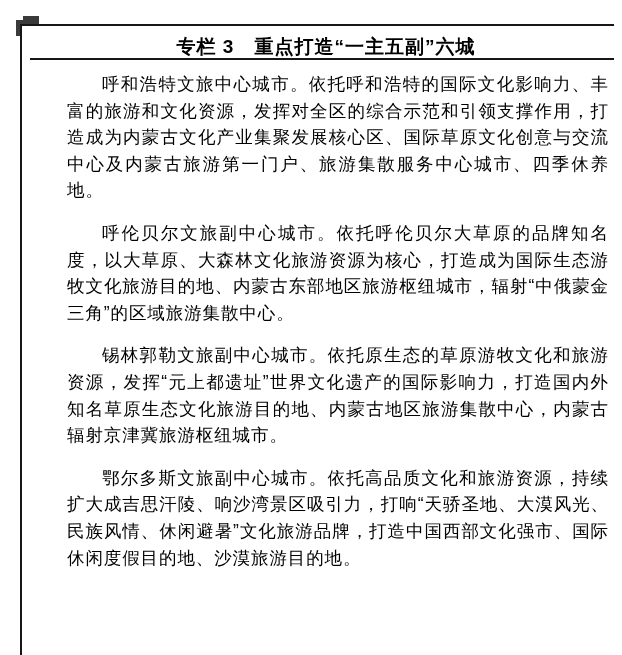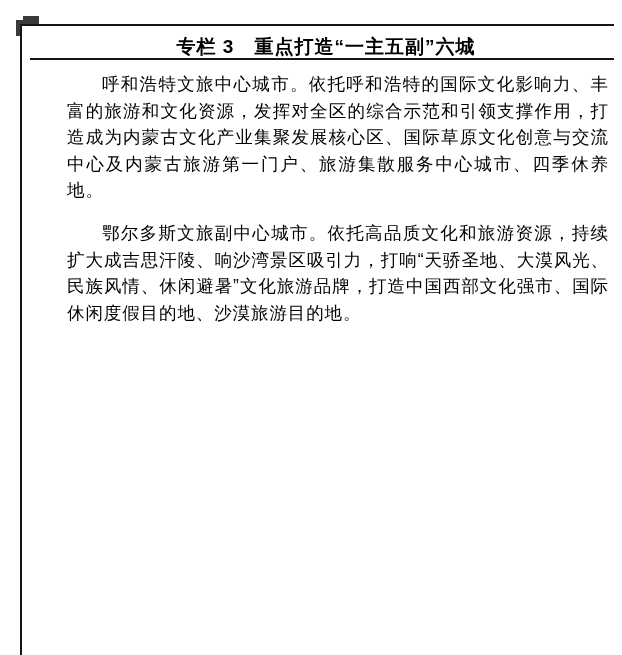--- a/index.html
+++ b/index.html
@@ -64,17 +64,19 @@
 
   <div class="artifact tl-h"></div>
   <div class="artifact tl-v"></div>
   <div class="artifact tr-h"></div>
   <div class="artifact tr-v"></div>
 
   <div class="panel">
     <div class="panel-title">专栏 3　重点打造“一主五副”六城</div>
     <div class="panel-body">
       <p>呼和浩特文旅中心城市。依托呼和浩特的国际文化影响力、丰富的旅游和文化资源，发挥对全区的综合示范和引领支撑作用，打造成为内蒙古文化产业集聚发展核心区、国际草原文化创意与交流中心及内蒙古旅游第一门户、旅游集散服务中心城市、四季休养地。</p>
+      <p>呼伦贝尔文旅副中心城市。依托呼伦贝尔大草原的品牌知名度，以大草原、大森林文化旅游资源为核心，打造成为国际生态游牧文化旅游目的地、内蒙古东部地区旅游枢纽城市，辐射“中俄蒙金三角”的区域旅游集散中心。</p>
+      <p>锡林郭勒文旅副中心城市。依托原生态的草原游牧文化和旅游资源，发挥“元上都遗址”世界文化遗产的国际影响力，打造国内外知名草原生态文化旅游目的地、内蒙古地区旅游集散中心，内蒙古辐射京津冀旅游枢纽城市。</p>
       <p>鄂尔多斯文旅副中心城市。依托高品质文化和旅游资源，持续扩大成吉思汗陵、响沙湾景区吸引力，打响“天骄圣地、大漠风光、民族风情、休闲避暑”文化旅游品牌，打造中国西部文化强市、国际休闲度假目的地、沙漠旅游目的地。</p>
     </div>
   </div>
 
 </div>
 
 </body></html>

